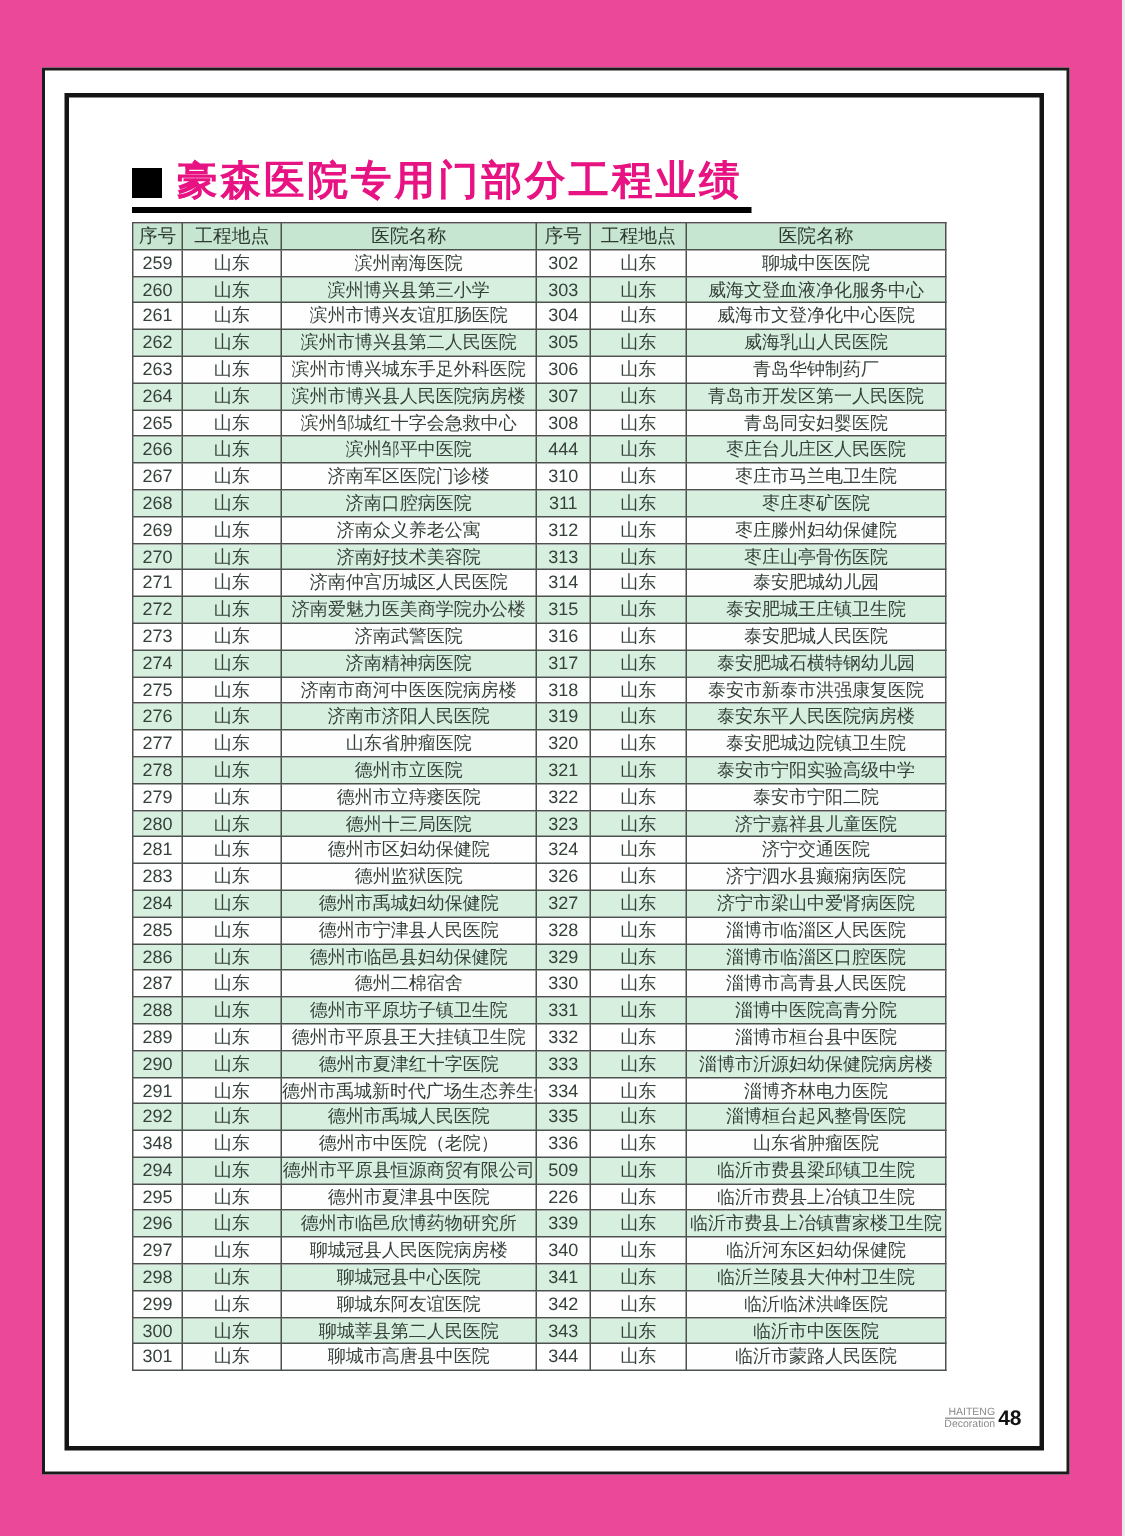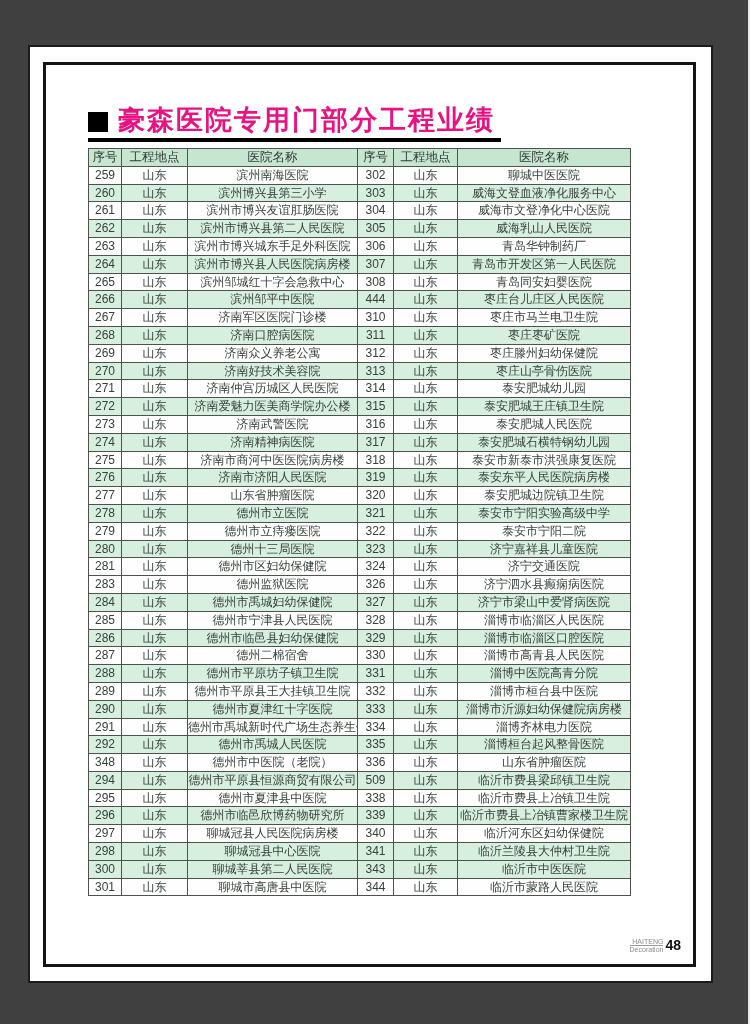--- a/index.html
+++ b/index.html
@@ -1,17 +1,17 @@
 <!DOCTYPE html>
 <html><head>
 <meta charset="utf-8">
 <style>
   html,body{margin:0;padding:0;width:750px;height:1024px;background:#ffffff;overflow:hidden;
     font-family:"Liberation Sans","DejaVu Sans",sans-serif;}
-  .page{position:relative;width:750px;height:1024px;background:#404040;}
+  .page{position:relative;width:750px;height:1024px;background:#ec4899;}
   .outer-frame{position:absolute;left:28px;top:45px;width:681px;height:934px;
     border:2px solid #1c1c1c;background:#ffffff;}
   .inner-frame{position:absolute;left:13px;top:15px;width:647px;height:899px;
     border:3px solid #141414;background:#ffffff;}
   .title-block{position:absolute;left:42px;top:42px;display:flex;align-items:flex-end;
     border-bottom:4px solid #000;padding:0 6px 4px 0;}
   .square-bullet{width:20px;height:20px;background:#000;margin-right:10px;margin-bottom:2px;}
   .title-text{color:#e81382;font-size:27px;font-weight:bold;letter-spacing:2px;line-height:1;
     white-space:nowrap;}
   .perf-table{position:absolute;left:42px;top:83px;border-collapse:collapse;table-layout:fixed;
@@ -344,21 +344,21 @@
               <td>山东</td>
               <td>德州市平原县恒源商贸有限公司</td>
               <td>509</td>
               <td>山东</td>
               <td>临沂市费县梁邱镇卫生院</td>
             </tr>
             <tr class="plain">
               <td>295</td>
               <td>山东</td>
               <td>德州市夏津县中医院</td>
-              <td>338</td>
+              <td>226</td>
               <td>山东</td>
               <td>临沂市费县上冶镇卫生院</td>
             </tr>
             <tr class="band">
               <td>296</td>
               <td>山东</td>
               <td>德州市临邑欣博药物研究所</td>
               <td>339</td>
               <td>山东</td>
               <td>临沂市费县上冶镇曹家楼卫生院</td>
@@ -371,20 +371,28 @@
               <td>山东</td>
               <td>临沂河东区妇幼保健院</td>
             </tr>
             <tr class="band">
               <td>298</td>
               <td>山东</td>
               <td>聊城冠县中心医院</td>
               <td>341</td>
               <td>山东</td>
               <td>临沂兰陵县大仲村卫生院</td>
+            </tr>
+            <tr class="plain">
+              <td>299</td>
+              <td>山东</td>
+              <td>聊城东阿友谊医院</td>
+              <td>342</td>
+              <td>山东</td>
+              <td>临沂临沭洪峰医院</td>
             </tr>
             <tr class="band">
               <td>300</td>
               <td>山东</td>
               <td>聊城莘县第二人民医院</td>
               <td>343</td>
               <td>山东</td>
               <td>临沂市中医医院</td>
             </tr>
             <tr class="plain">

